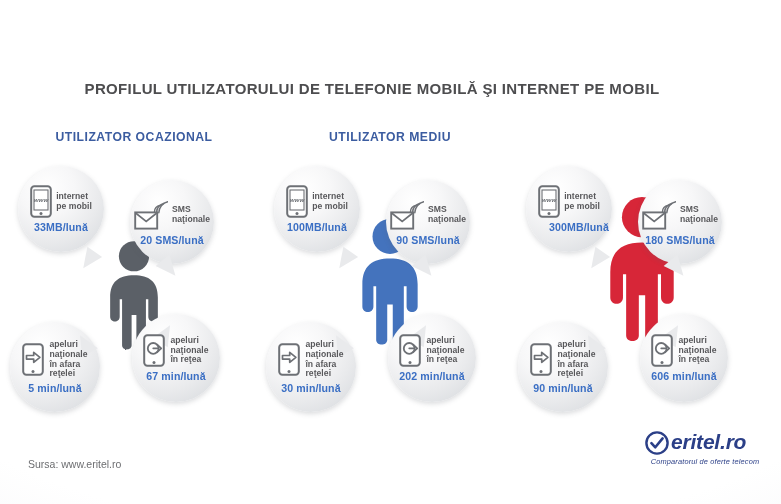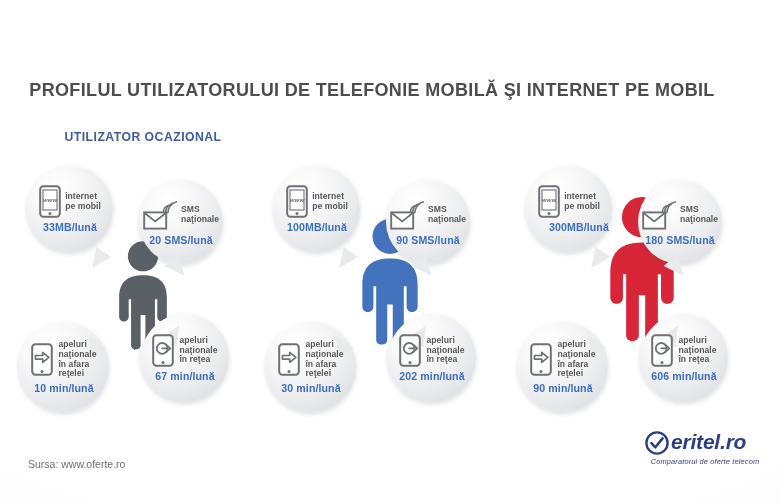--- a/index.html
+++ b/index.html
@@ -30,27 +30,27 @@
     transform: scale(1.05); transform-origin: left top;
   }
   #ancom-arc {
     position: absolute; left: 101px; top: 4px; width: 26px; height: 56px;
   }
 
   
   #page-title {
     position: absolute; left: 0; top: 80px; width: 744px;
     text-align: center;
-    font-size: 18px; font-weight: bold; letter-spacing: .35px;
+    font-size: 15px; font-weight: bold; letter-spacing: .35px;
     color: #4d4d4f;
   }
 
   
   .col { position: absolute; top: 118px; width: 260px; height: 310px; }
-  #col-0 { left: 13px; }
+  #col-0 { left: 4px; }
   #col-1 { left: 260px; }
   #col-2 { left: 512px; }
 
   .col-heading {
     position: absolute; top: 12px; left: 0; width: 260px;
     text-align: center;
     font-size: 12.2px; font-weight: bold; letter-spacing: .5px;
     color: #3b5ca0;
   }
 
@@ -174,21 +174,21 @@
       <circle cx="11" cy="28.6" r="1.5" fill="#6d7075"></circle>
       <path d="M4.5 12.5 h7.2 v-3.2 l6.2 5 -6.2 5 v-3.2 h-7.2 z" fill="#fff" stroke="#6d7075" stroke-width="1.7" stroke-linejoin="round"></path>
             </svg>
             <div class="bubble-label">
               <div>apeluri</div>
               <div>naţionale</div>
               <div>în afara</div>
               <div>reţelei</div>
             </div>
           </div>
-          <div class="bubble-value" style="color: rgb(59, 111, 196);">10 min/lună</div>
+          <div class="bubble-value" style="color: rgb(59, 111, 196);">5 min/lună</div>
         </div>
       </div>
       <div class="bubble" style="left: 128px; top: 196px; width: 88px; height: 88px;">
         <div class="tail" style="left: 24px; top: 10px; border-left: 9px solid transparent; border-right: 9px solid transparent; border-top: 20px solid rgb(233, 234, 236); transform: rotate(-150deg);"></div>
         <div class="bubble-inner">
           <div class="bubble-row">
             <svg class="icon-svg" width="23" height="33" viewBox="0 0 23 33">
               <rect x="1.2" y="1.2" width="19.6" height="30.6" rx="3.2" fill="#fff" stroke="#6d7075" stroke-width="2"></rect>
       <circle cx="11" cy="28.6" r="1.5" fill="#6d7075"></circle>
       <circle cx="10.2" cy="14.4" r="5.4" fill="none" stroke="#6d7075" stroke-width="1.8"></circle>
@@ -199,20 +199,21 @@
               <div>apeluri</div>
               <div>naţionale</div>
               <div>în reţea</div>
             </div>
           </div>
           <div class="bubble-value" style="color: rgb(59, 111, 196);">67 min/lună</div>
         </div>
       </div>
     </div>
   <div id="col-1" class="col">
+      <div class="col-heading" style="color: rgb(59, 92, 160);">UTILIZATOR MEDIU</div>
       <svg class="figure" width="72" height="129" viewBox="0 0 78 140" id="fig-1">
         <circle cx="39" cy="20" r="19" fill="#4473bd"></circle>
      <path d="M39 44
               C 20 44, 9 52, 9 72
               L 9 96 C 9 104, 21 104, 21 96
               L 21 74 L 24 74 L 24 132
               C 24 139, 36 139, 36 132 L 36 94 L 42 94 L 42 132
               C 42 139, 54 139, 54 132 L 54 74 L 57 74 L 57 96
               C 57 104, 69 104, 69 96 L 69 72
               C 69 52, 58 44, 39 44 Z" fill="#4473bd"></path>
@@ -381,21 +382,21 @@
               <div>apeluri</div>
               <div>naţionale</div>
               <div>în reţea</div>
             </div>
           </div>
           <div class="bubble-value" style="color: rgb(59, 111, 196);">606 min/lună</div>
         </div>
       </div>
     </div>
 
-  <div id="source-note">Sursa: www.oferte.ro</div>
+  <div id="source-note">Sursa: www.eritel.ro</div>
 
   <div id="veritel-logo">
     <svg id="veritel-check" width="24" height="24" viewBox="0 0 24 24">
       <circle cx="12" cy="12" r="10.6" fill="none" stroke="#2b3f87" stroke-width="2.4"></circle>
       <path d="M6.4 12.2 L10.3 16.3 L17.6 7.4" fill="none" stroke="#2b3f87" stroke-width="2.6" stroke-linecap="round" stroke-linejoin="round"></path>
     </svg>
     <div id="veritel-word">eritel.ro</div>
     <div id="veritel-tagline">Comparatorul de oferte telecom</div>
   </div>
 

